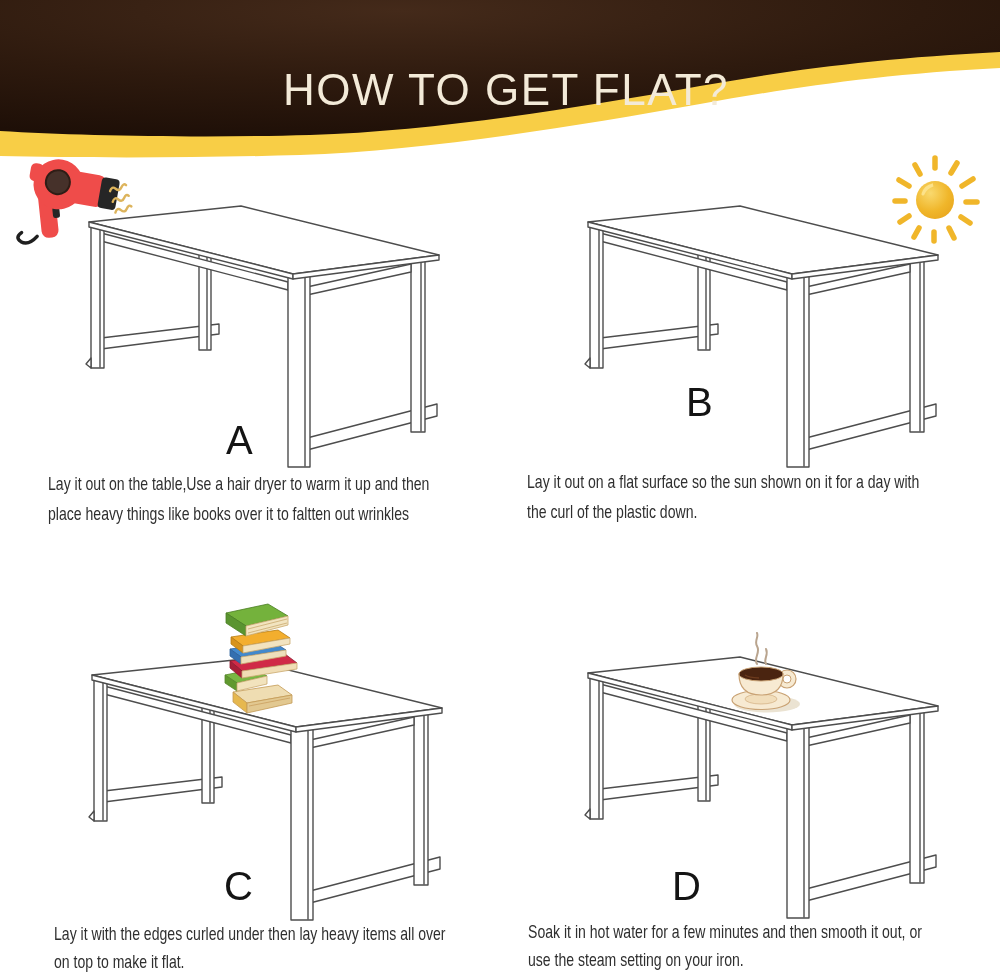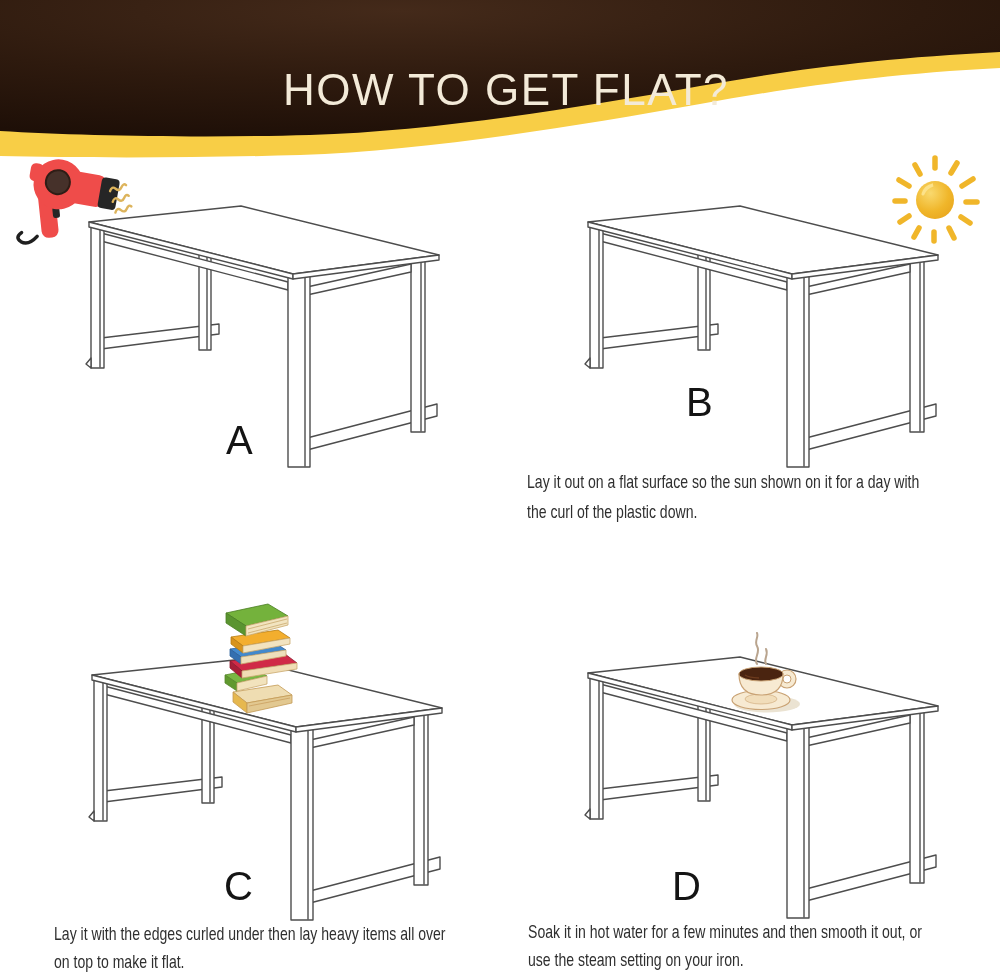--- a/index.html
+++ b/index.html
@@ -87,20 +87,24 @@
       <path d="M38,88 q -7,11 -15,8 q -7,-3 -1,-9" fill="none" stroke="#1f1f1f" stroke-width="3.5" stroke-linecap="round"></path>
     </g>
     <g transform="rotate(-14 112 45)" stroke="#ddb45c" stroke-width="2.4" fill="none" stroke-linecap="round">
       <path d="M104,36 q 3,-5 6,-1 q 3,4 6,0 q 3,-4 5,-1"></path>
       <path d="M104,47 q 3,-5 6,-1 q 3,4 6,0 q 3,-4 5,-1"></path>
       <path d="M104,58 q 3,-5 6,-1 q 3,4 6,0 q 3,-4 5,-1"></path>
     </g>
   </svg>
 
   <div class="abs method-label" style="left:226px;top:420px">A</div>
+  <div class="abs caption" style="left:48px;top:469px">
+    <div class="cap-line">Lay it out on the table,Use a hair dryer to warm it up and then</div>
+    <div class="cap-line">place heavy things like books over it to faltten out wrinkles</div>
+  </div>
 
   <svg class="abs" style="left:580px;top:198px" width="368" height="272">
       <use href="#table-sym"></use>
     </svg>
 
   <svg class="abs" style="left:885px;top:150px" width="100" height="100" viewBox="0 0 100 100">
     <defs>
       <radialGradient id="sunGrad" cx="38%" cy="32%" r="80%">
         <stop offset="0%" stop-color="#f9d96e"></stop>
         <stop offset="60%" stop-color="#f0b62a"></stop>

